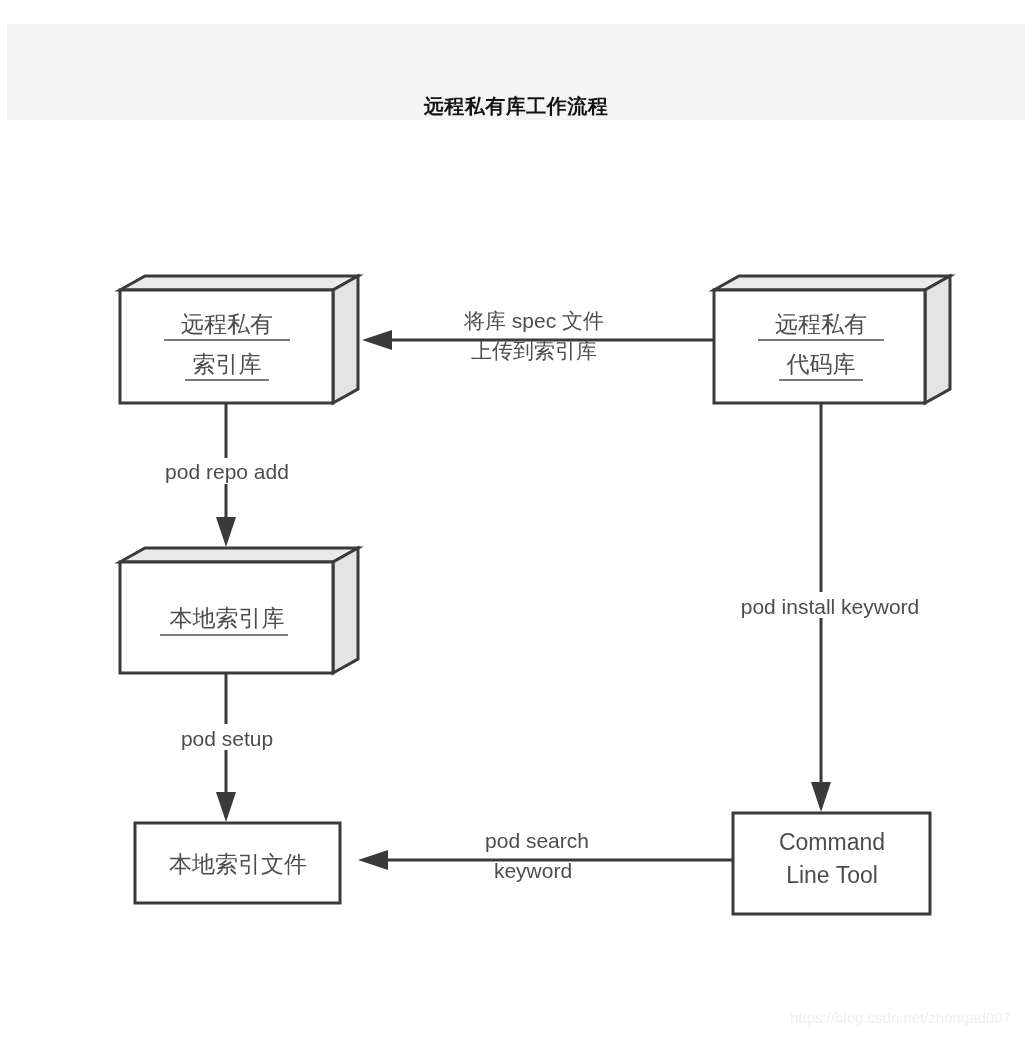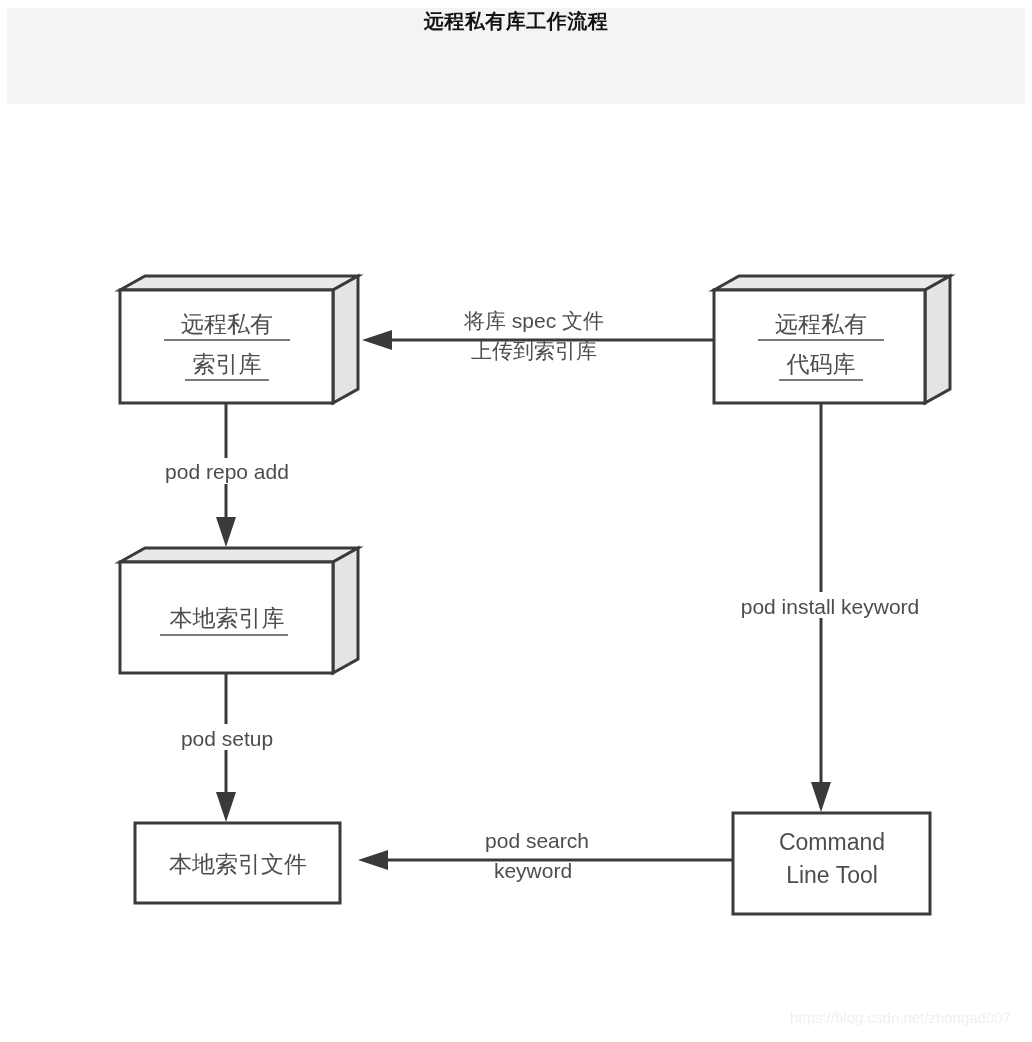--- a/index.html
+++ b/index.html
@@ -17,26 +17,26 @@
   #page {
     position: relative;
     width: 1032px;
     height: 1042px;
     background: #ffffff;
   }
   
   #header-band {
     position: absolute;
     left: 7px;
-    top: 8px;
+    top: 24px;
     width: 1018px;
     height: 96px;
     background: #f4f4f5;
     display: flex;
-    align-items: flex-start;
+    align-items: flex-end;
     justify-content: center;
   }
   #page-title {
     font-size: 20px;
     font-weight: bold;
     color: #131313;
     letter-spacing: 0.5px;
     font-family: "Liberation Sans", "DejaVu Sans", sans-serif;
   }
   

